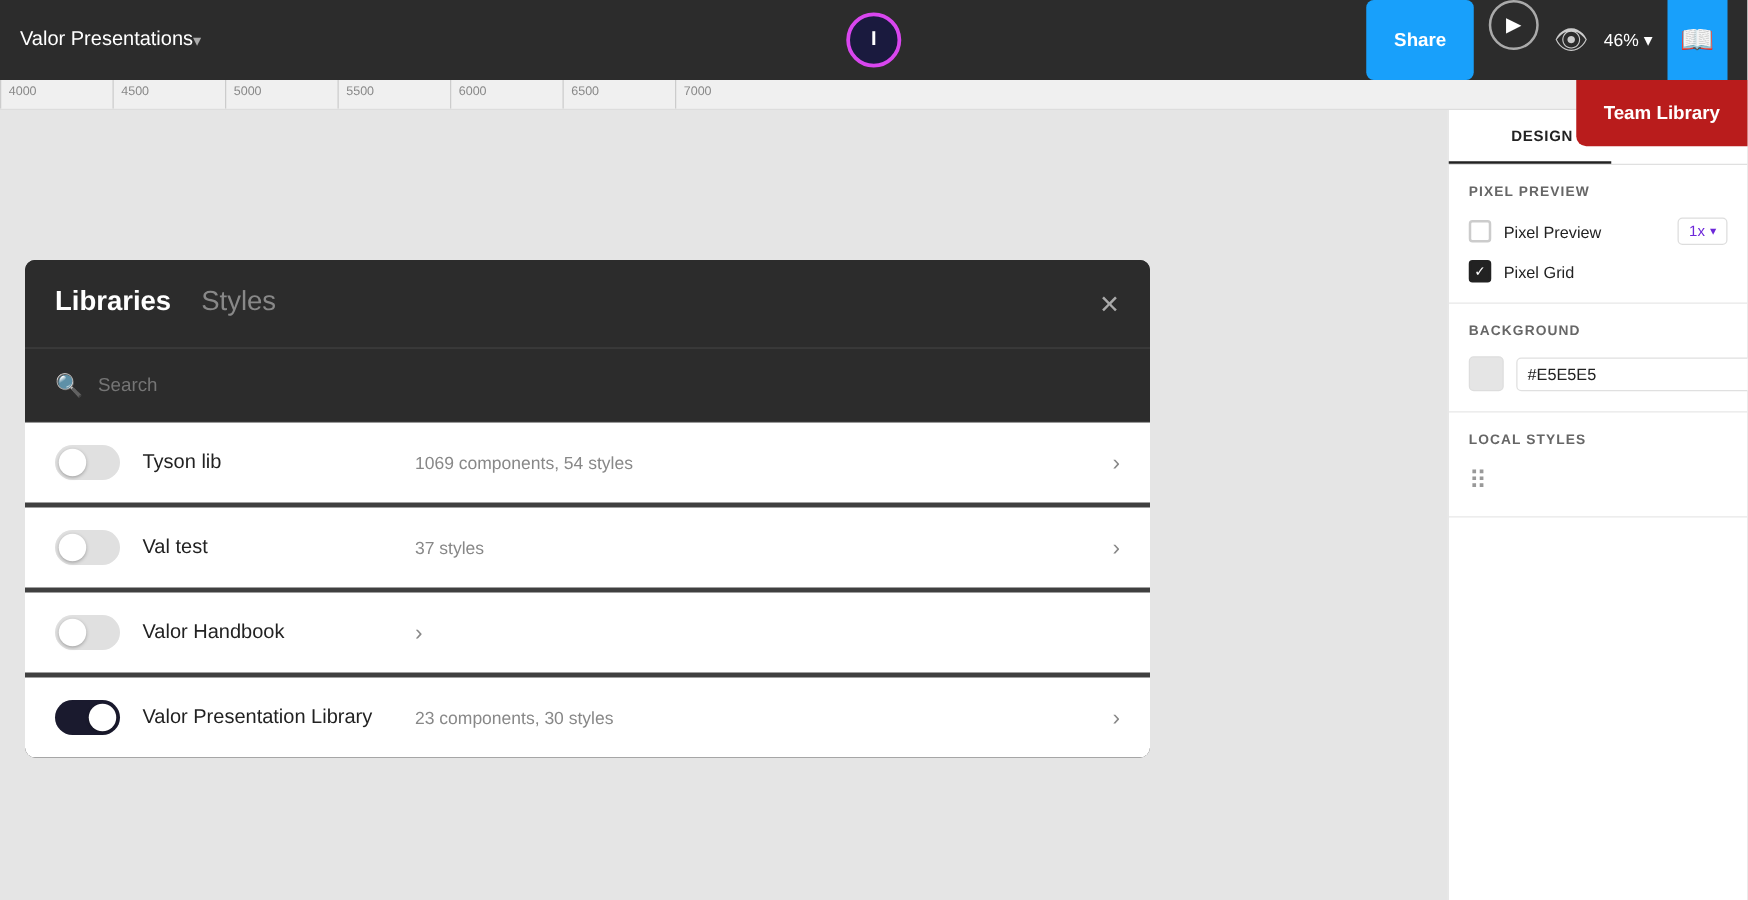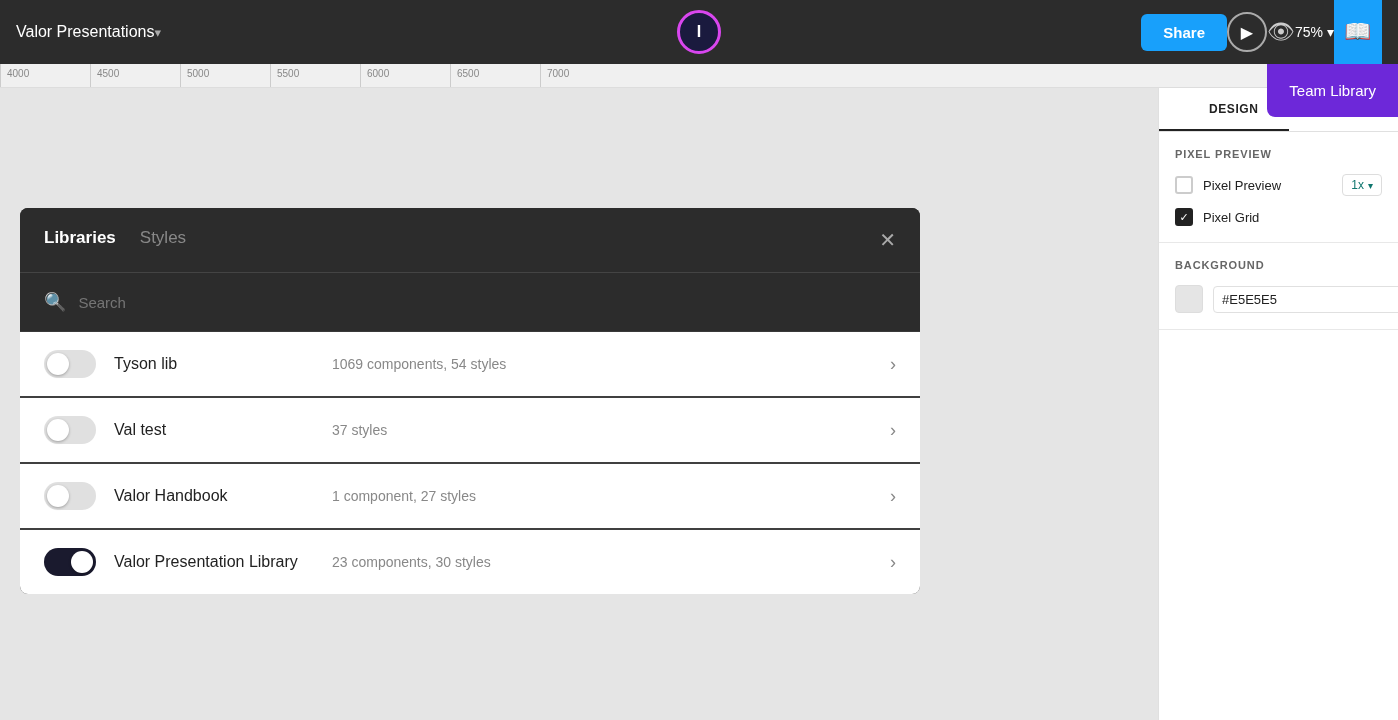--- a/index.html
+++ b/index.html
@@ -41,21 +41,21 @@
       border: 3px solid #d946ef;
       display: flex;
       align-items: center;
       justify-content: center;
       color: white;
       font-size: 16px;
       font-weight: bold;
     }
     .topbar-right {
       display: flex;
-      align-items: center;
+      gap: 12px;
       margin-left: auto;
     }
     .btn-share {
       background: #18a0fb;
       color: white;
       border: none;
       padding: 10px 22px;
       border-radius: 6px;
       font-size: 15px;
       font-weight: 600;
@@ -164,21 +164,21 @@
     }
     .modal-header {
       background: #2c2c2c;
       padding: 20px 24px;
       display: flex;
       align-items: center;
       gap: 24px;
       border-bottom: 1px solid #444;
     }
     .modal-tab {
-      font-size: 17px;
+      font-size: 22px;
       font-weight: 600;
       color: #ffffff;
       cursor: pointer;
       padding-bottom: 4px;
     }
     .modal-tab.inactive {
       color: #888;
       font-weight: 400;
     }
     .modal-close {
@@ -209,21 +209,21 @@
       font-size: 15px;
       flex: 1;
     }
     .library-list {
       background: #ffffff;
     }
     .library-item {
       display: flex;
       align-items: center;
       padding: 18px 24px;
-      border-bottom: 2px solid #404040;
+      border-bottom: 4px solid #404040;
       gap: 18px;
     }
     .library-item:last-child { border-bottom: none; justify-content: space-between; }
 
     
     .toggle-wrap {
       width: 52px;
       height: 28px;
       flex-shrink: 0;
     }
@@ -338,21 +338,21 @@
     .panel-label {
       font-size: 13px;
       color: #222;
       flex: 1;
     }
     .panel-select {
       border: 1px solid #ddd;
       border-radius: 4px;
       padding: 3px 8px;
       font-size: 12px;
-      color: #0f766e;
+      color: #6d28d9;
       background: white;
       cursor: pointer;
       display: flex;
       align-items: center;
       gap: 4px;
     }
 
     
     .bg-color-swatch {
       width: 28px;
@@ -371,24 +371,24 @@
       font-size: 13px;
       color: #222;
       background: white;
     }
 
     
     .team-library-tooltip {
       position: absolute;
       top: 64px;
       right: 0;
-      background: #6d28d9;
+      background: #b91c1c;
       color: white;
       font-size: 15px;
-      font-weight: 400;
+      font-weight: 700;
       padding: 18px 22px;
       border-radius: 0 0 0 8px;
       white-space: nowrap;
       z-index: 200;
       pointer-events: none;
     }
 
     
     .local-styles-dots {
       color: #999;
@@ -413,21 +413,21 @@
 
   <div class="topbar-right">
     <button class="btn-share">Share</button>
     <div class="btn-icon">
       <span>▶</span>
     </div>
     <div class="btn-icon-plain">
       <span>👁</span>
     </div>
     <div class="zoom-label">
-      <span>75%</span>
+      <span>46%</span>
       <span>▾</span>
     </div>
     <div class="btn-team-library">
       <span>📖</span>
     </div>
   </div>
 </div>
 
 <div class="ruler">
   <div class="ruler-marks">
@@ -483,21 +483,20 @@
             <span class="lib-chevron">›</span>
           </div>
 
           <div class="library-item">
             <div class="toggle-wrap">
               <div class="toggle">
                 <div class="toggle-knob"></div>
               </div>
             </div>
             <span class="lib-name">Valor Handbook</span>
-            <span class="lib-meta">1 component, 27 styles</span>
             <span class="lib-chevron">›</span>
           </div>
 
           <div class="library-item">
             <div class="toggle-wrap">
               <div class="toggle on">
                 <div class="toggle-knob"></div>
               </div>
             </div>
             <span class="lib-name">Valor Presentation Library</span>
@@ -539,18 +538,22 @@
     <div class="panel-section">
       <div class="panel-section-title">Background</div>
 
       <div class="panel-row">
         <div class="bg-color-swatch"></div>
         <input class="bg-hex-input" type="text" value="#E5E5E5" style="">
 
       </div>
     </div>
 
+    <div class="panel-section">
+      <div class="panel-section-title">Local Styles</div>
+      <div class="local-styles-dots">⠿</div>
+    </div>
 
   </div>
 
 </div>
 
 <div class="team-library-tooltip">Team Library</div>
 
 </body></html>

